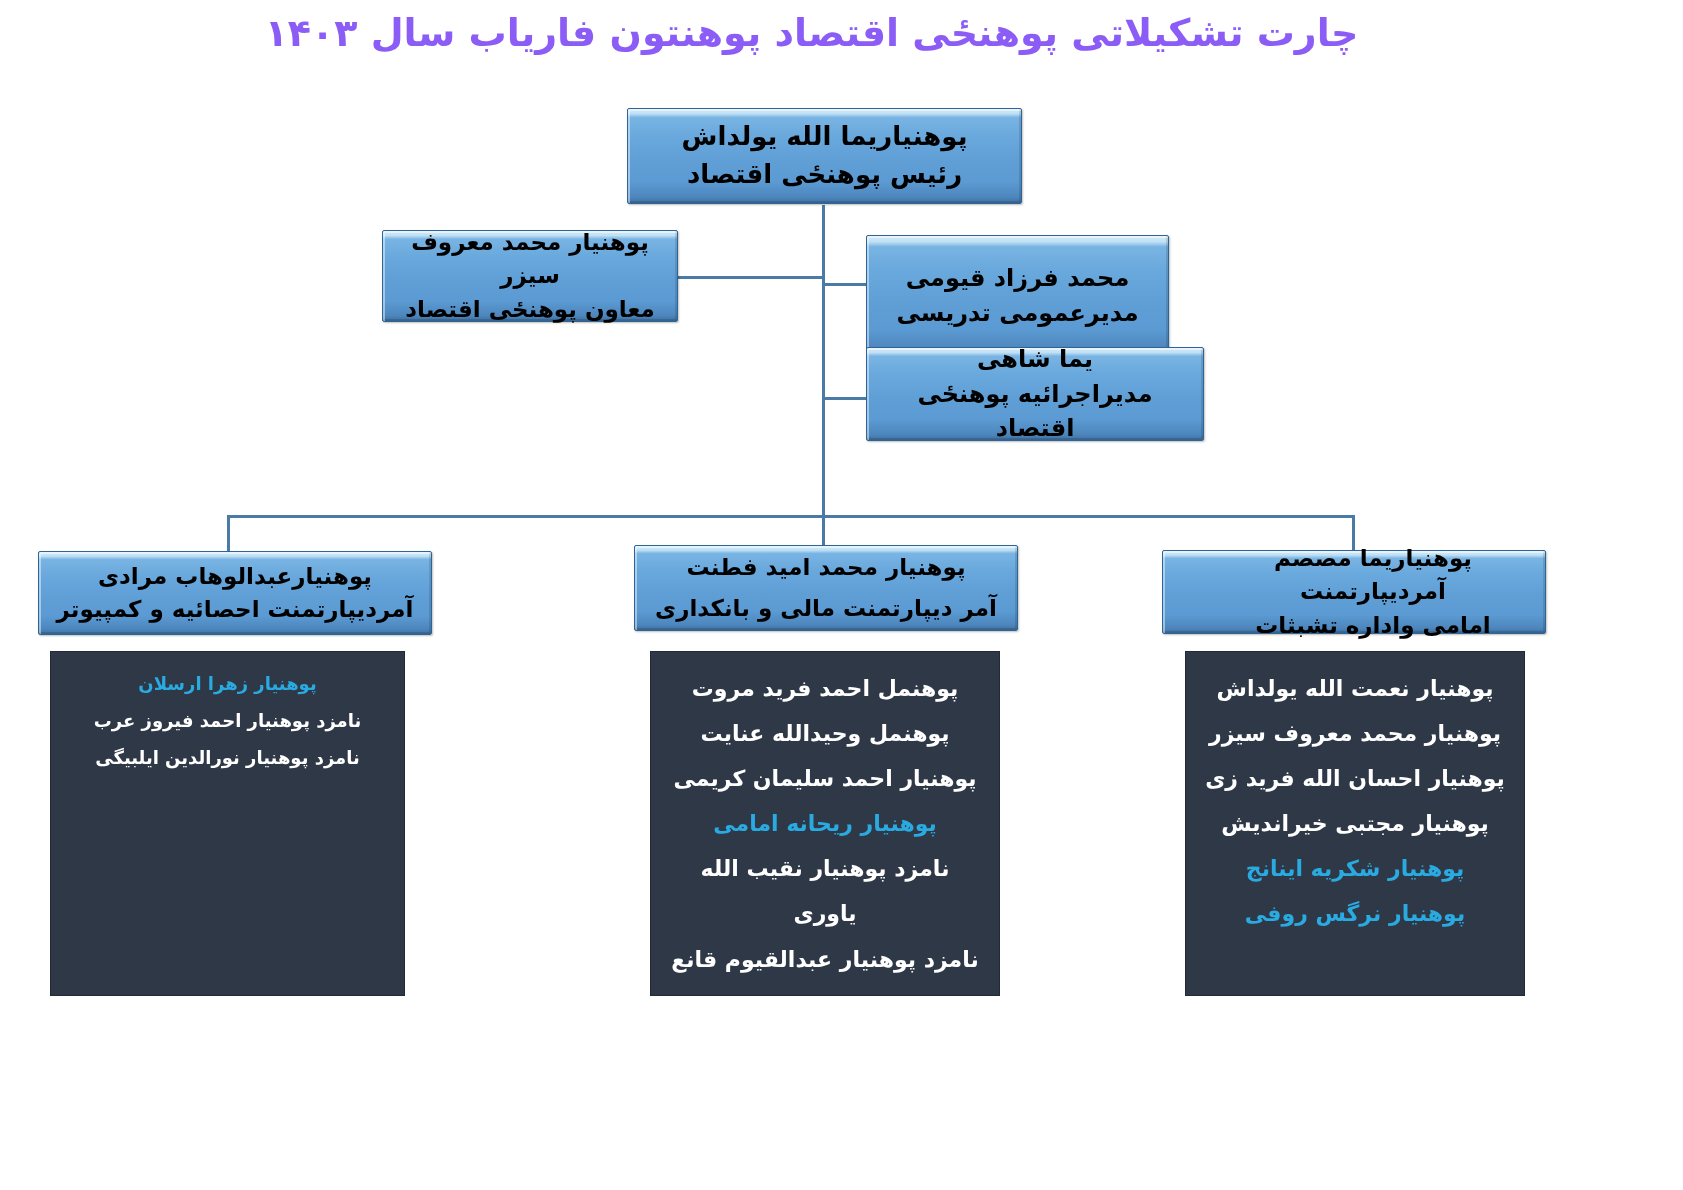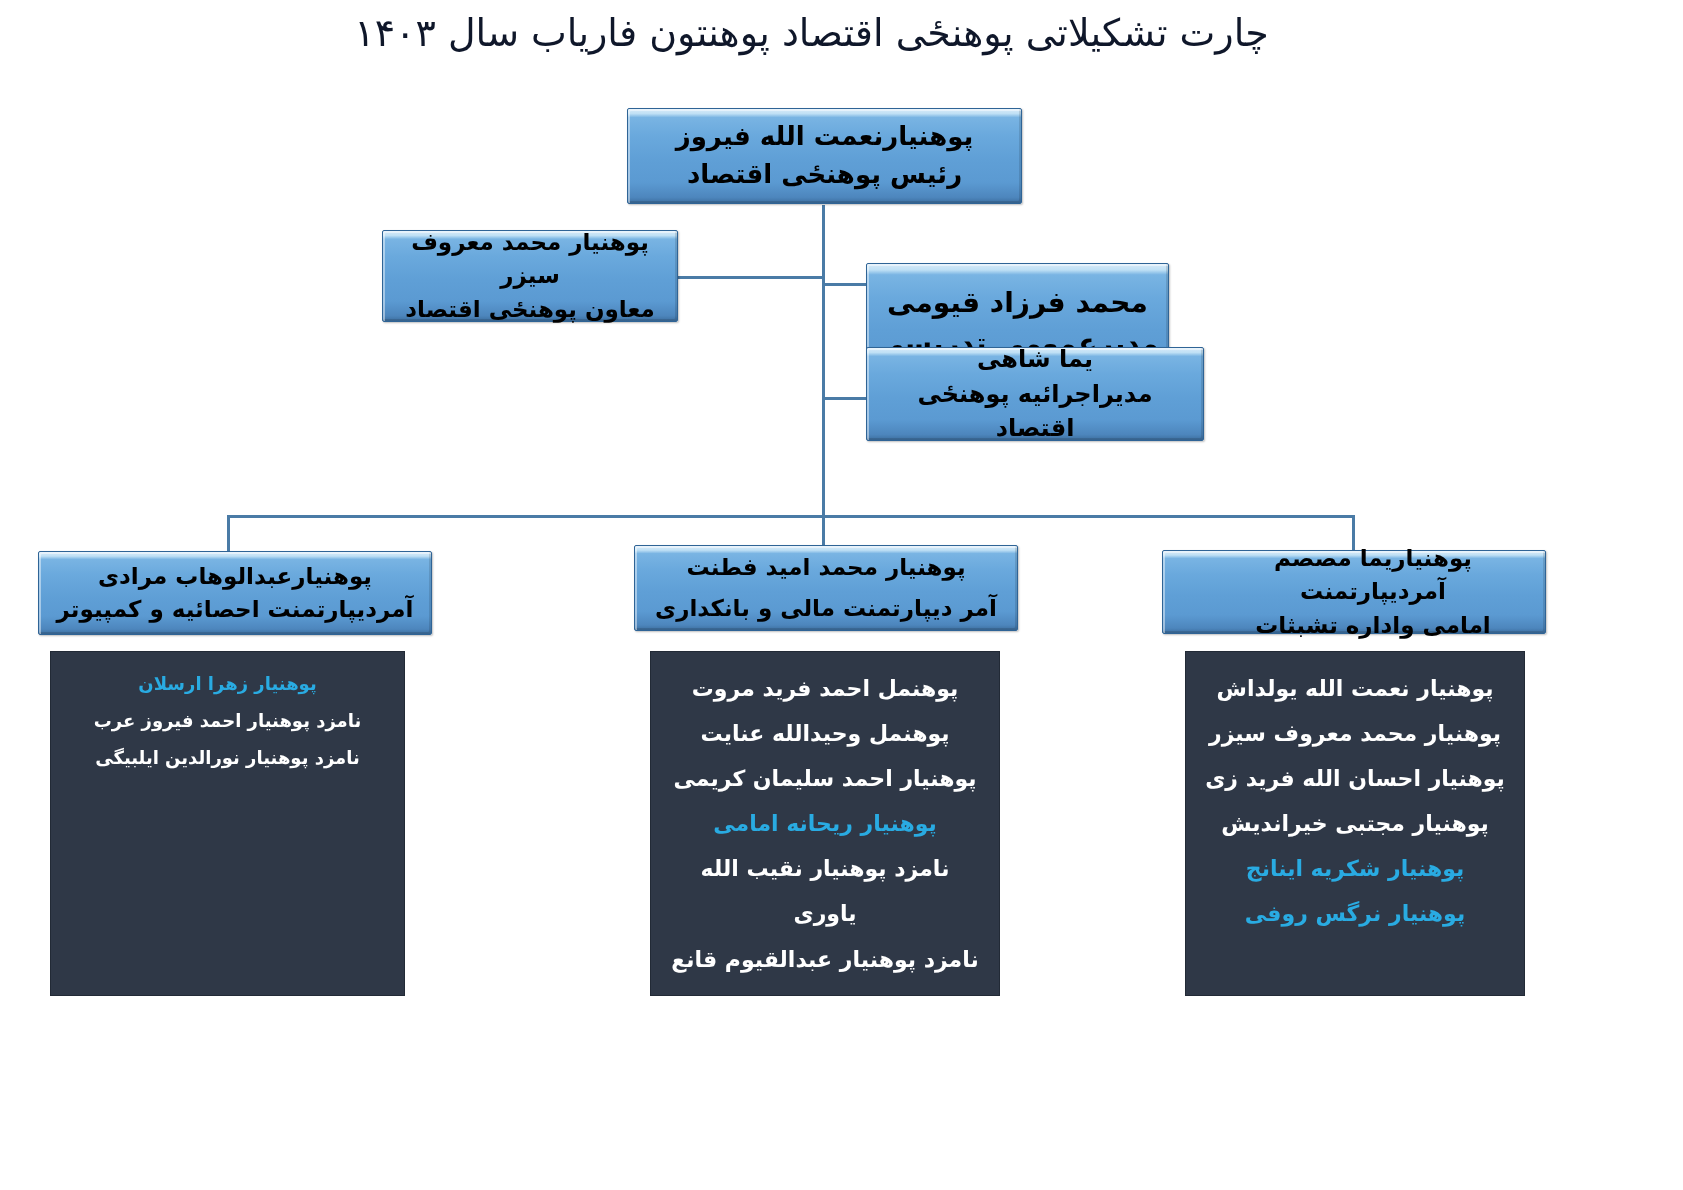--- a/index.html
+++ b/index.html
@@ -8,21 +8,21 @@
     width:1683px;height:1190px;position:relative;overflow:hidden;
     font-family:"DejaVu Sans","Liberation Sans",sans-serif;
     direction:rtl;
   }
   .canvas{position:absolute;inset:0;}
 
   
   .title{
     position:absolute;top:8px;left:0;right:0;
     text-align:center;
-    font-size:38px;font-weight:normal;color:#0f172a;
+    font-size:38px;font-weight:bold;color:#8b5cf6;
     line-height:1.35;
     letter-spacing:0px;
     padding-right:60px;
   }
 
   
   .ln{position:absolute;background:#4a7ba6;}
   .lnv{width:3px;}
   .lnh{height:3px;}
 
@@ -84,30 +84,30 @@
 
   <div class="ln lnh" style="left:822px;top:397px;width:44px;"></div>
 
   <div class="ln lnh" style="left:227px;top:515px;width:1128px;"></div>
 
   <div class="ln lnv" style="left:227px;top:515px;height:39px;"></div>
   <div class="ln lnv" style="left:822px;top:515px;height:39px;"></div>
   <div class="ln lnv" style="left:1352px;top:515px;height:39px;"></div>
 
   <div class="gbox" style="left:627px;top:108px;width:395px;height:96px;font-size:26px;">
-    <span class="l1">پوهنیارنعمت الله فیروز</span>
+    <span class="l1">پوهنیاریما الله یولداش</span>
     <span class="l2">رئیس پوهنځی اقتصاد</span>
   </div>
 
   <div class="gbox" style="left:382px;top:230px;width:296px;height:92px;font-size:23px;">
     <span class="l1">پوهنیار محمد معروف سیزر</span>
     <span class="l2">معاون پوهنځی اقتصاد</span>
   </div>
 
-  <div class="gbox" style="left:866px;top:235px;width:303px;height:122px;font-size:28px;margin-top:28px;">
+  <div class="gbox" style="left:866px;top:235px;width:303px;height:122px;font-size:24px;">
     <span class="l1">محمد فرزاد قیومی</span>
     <span class="l2">مدیرعمومی تدریسی</span>
   </div>
 
   <div class="gbox" style="left:866px;top:347px;width:338px;height:94px;font-size:24px;">
     <span class="l1">یما شاهی</span>
     <span class="l2">مدیراجرائیه پوهنځی اقتصاد</span>
   </div>
 
   <div class="gbox" style="left:38px;top:551px;width:394px;height:84px;font-size:23px;">

